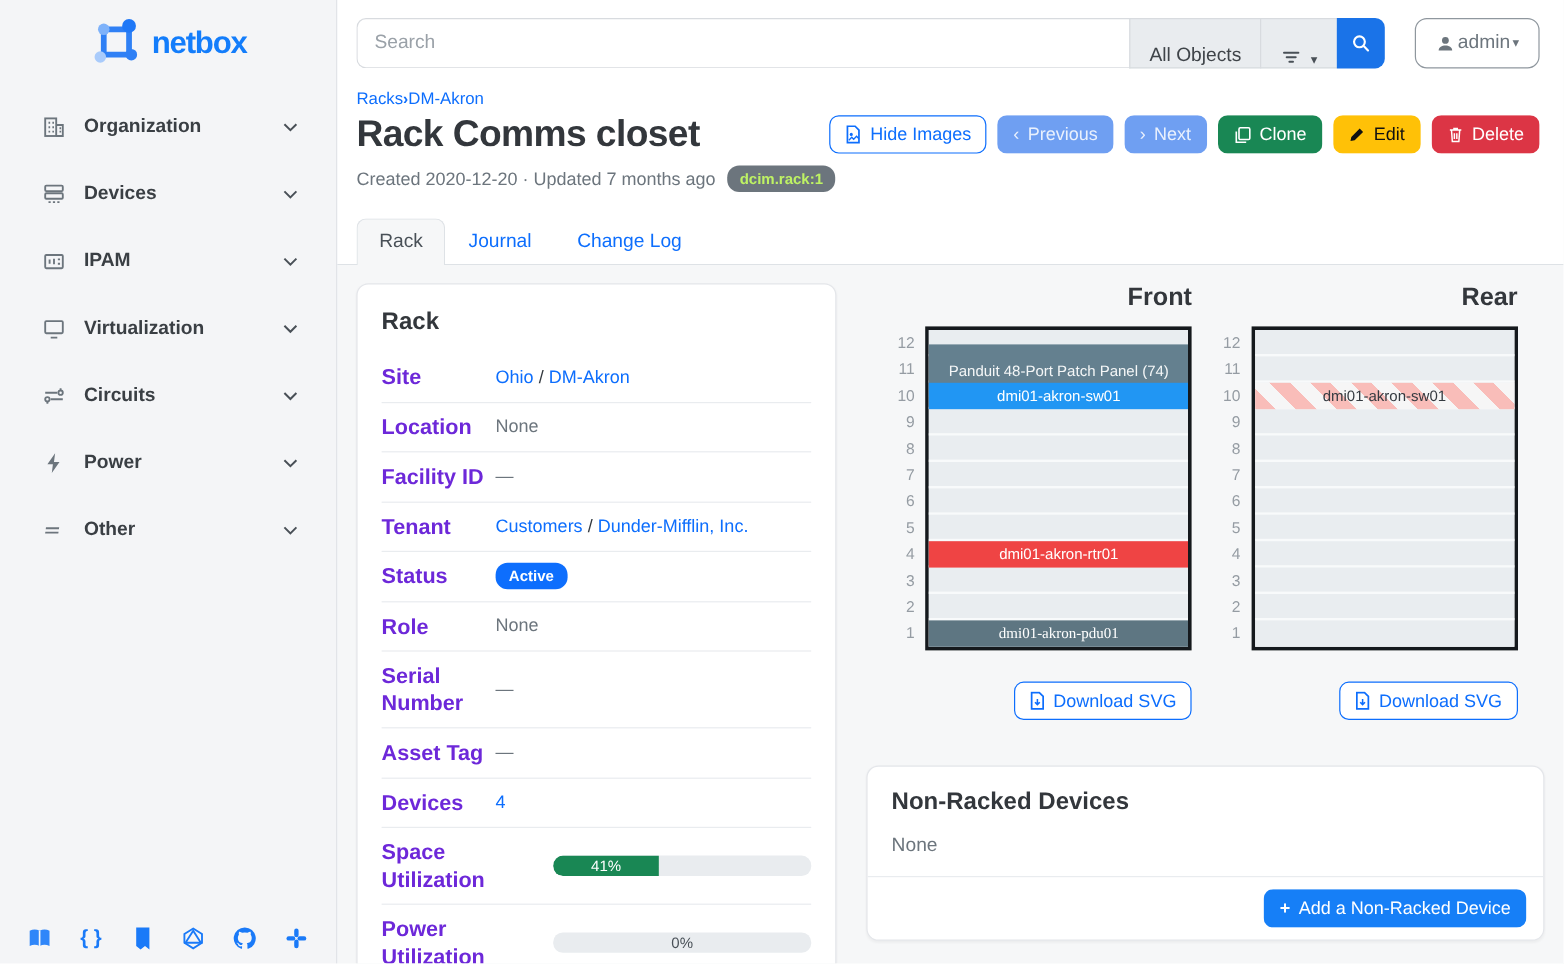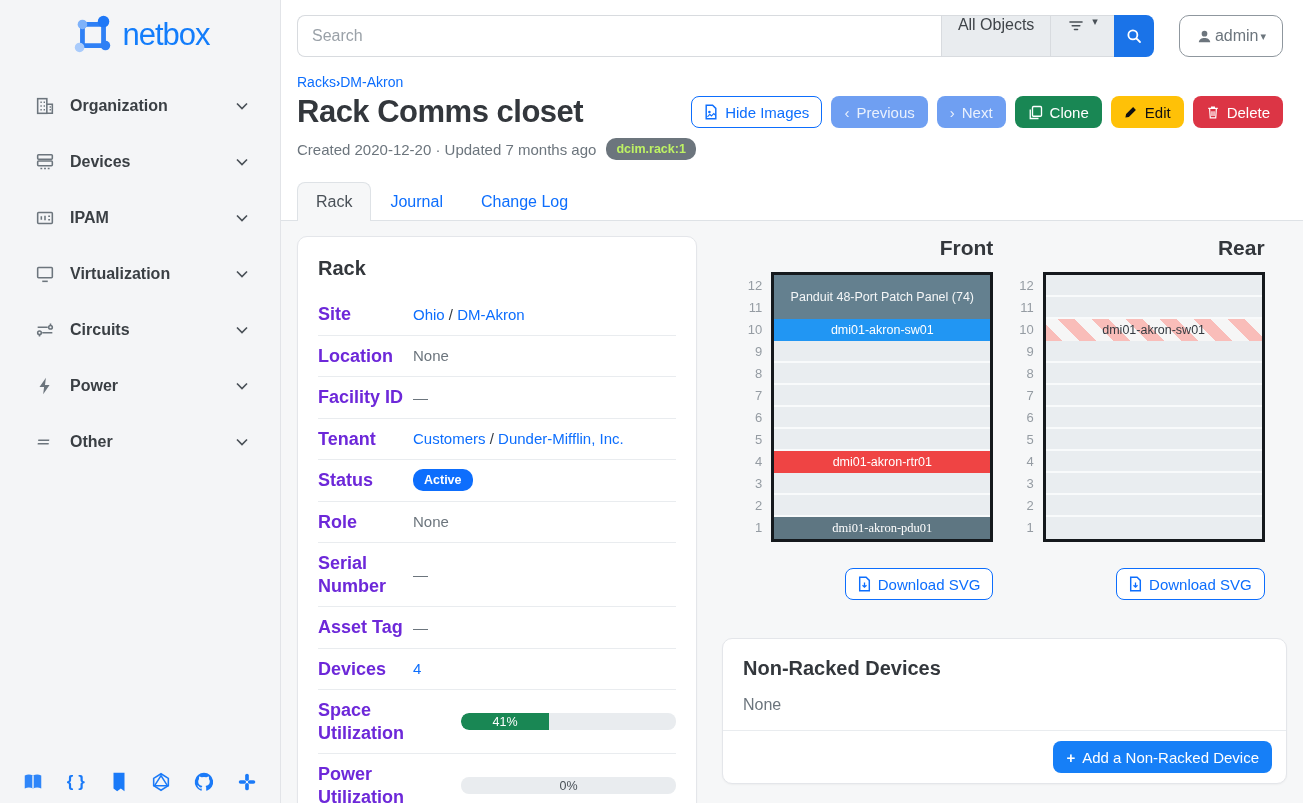--- a/index.html
+++ b/index.html
@@ -3,36 +3,36 @@
 <meta charset="utf-8">
 <style>
   * { box-sizing: border-box; margin: 0; padding: 0; }
   html,body { width:1303px; height:803px; overflow:hidden; }
   body { font-family:"Liberation Sans", sans-serif; background:#fff; color:#343a40; font-size:15px; }
   .app { display:flex; width:1303px; height:803px; }
 
   
   .sidebar { width:281px; min-width:281px; background:#f4f5f7; border-right:1px solid #e2e4e8; position:relative; }
   .logo { display:flex; align-items:center; justify-content:center; gap:6px; padding:12px 0 6px 0; }
-  .logo-text { font-size:31px; font-weight:normal; color:#137dfb; letter-spacing:-1px; }
+  .logo-text { font-size:26px; font-weight:bold; color:#137dfb; letter-spacing:-1px; }
   .nav { margin-top:22px; }
   .nav-item { display:flex; align-items:center; height:40px; margin:0 14px 16px 14px; padding:0 14px 0 20px; border-radius:8px; cursor:pointer; }
   .nav-item .nico { width:22px; height:22px; margin-right:14px; color:#6c757d; flex:none; }
   .nav-item .nlabel { font-size:16px; font-weight:700; color:#3a3f44; flex:1; }
   .nav-item .nchev { width:20px; height:20px; color:#495057; }
   .side-footer { position:absolute; bottom:10px; left:0; width:100%; display:flex; justify-content:space-between; padding:0 22px; }
   .side-footer .fico { width:22px; height:22px; color:#1a7af8; cursor:pointer; display:inline-flex; align-items:center; justify-content:center; font-weight:bold; }
 
   
   .main { flex:1; display:flex; flex-direction:column; background:#fff; }
   .topbar { display:flex; align-items:center; padding:15px 20px 0 16px; }
   .searchgrp { display:flex; flex:1; height:42px; }
   .search-input { flex:1; border:1px solid #d8dbdf; border-right:none; border-radius:8px 0 0 8px; padding:0 14px; font-size:16px; color:#495057; outline:none; font-family:"Liberation Sans", sans-serif; background:#fff; }
   .search-input::placeholder { color:#9aa1a8; }
-  .seg { display:flex; align-items:flex-start; background:#e9ecef; border:1px solid #d8dbdf; border-right:none; padding:0 16px; font-size:16px; color:#3f4449; cursor:pointer; }
+  .seg { display:flex; align-items:flex-end; background:#e9ecef; border:1px solid #d8dbdf; border-right:none; padding:0 16px; font-size:16px; color:#3f4449; cursor:pointer; }
   .seg.filter { gap:7px; color:#495057; }
   .btn-search { width:40px; background:#1a73e8; border:none; border-radius:0 8px 8px 0; display:flex; align-items:center; justify-content:center; cursor:pointer; }
   .user-btn { margin-left:25px; height:42px; border:1px solid #8f979e; border-radius:10px; background:#fff; display:flex; align-items:center; gap:2px; padding:0 16px; color:#6c757d; font-size:16px; cursor:pointer; }
   .caret { font-size:11px; line-height:1; }
 
   .breadcrumb { padding:17px 0 0 16px; font-size:14px; display:flex; align-items:center; gap:0; }
   .breadcrumb a { color:#0d6efd; text-decoration:none; cursor:pointer; }
   .bc-sep { color:#0d6efd; font-weight:bold; font-size:13px; }
 
   .titlerow { display:flex; align-items:center; padding:4px 20px 0 16px; }
@@ -467,21 +467,21 @@
                     <div class="slot"></div>
                     <div class="slot"></div>
                     <div class="slot"></div>
                     <div class="slot"></div>
                     <div class="slot"></div>
                     <div class="slot"></div>
                     <div class="slot"></div>
                     <div class="slot"></div>
                     <div class="slot"></div>
                   </div>
-                  <div class="device" style="top: 0px; height: 44px; color: rgb(244, 246, 247); background: rgb(100, 128, 143);">
+                  <div class="device" style="top: 12px; height: 44px; color: rgb(244, 246, 247); background: rgb(100, 128, 143);">
                     <span>Panduit 48-Port Patch Panel (74)</span>
                   </div>
                   <div class="device" style="top: 44px; height: 22px; color: rgb(255, 255, 255); background: rgb(33, 150, 243);">
                     <span>dmi01-akron-sw01</span>
                   </div>
                   <div class="device" style="top: 176px; height: 22px; color: rgb(255, 255, 255); background: #ef4444;">
                     <span>dmi01-akron-rtr01</span>
                   </div>
                   <div class="device" style="top: 242px; height: 22px; color: #ffffff; background: rgb(94, 118, 130); font-family: Liberation Serif, serif;">
                     <span>dmi01-akron-pdu01</span>

